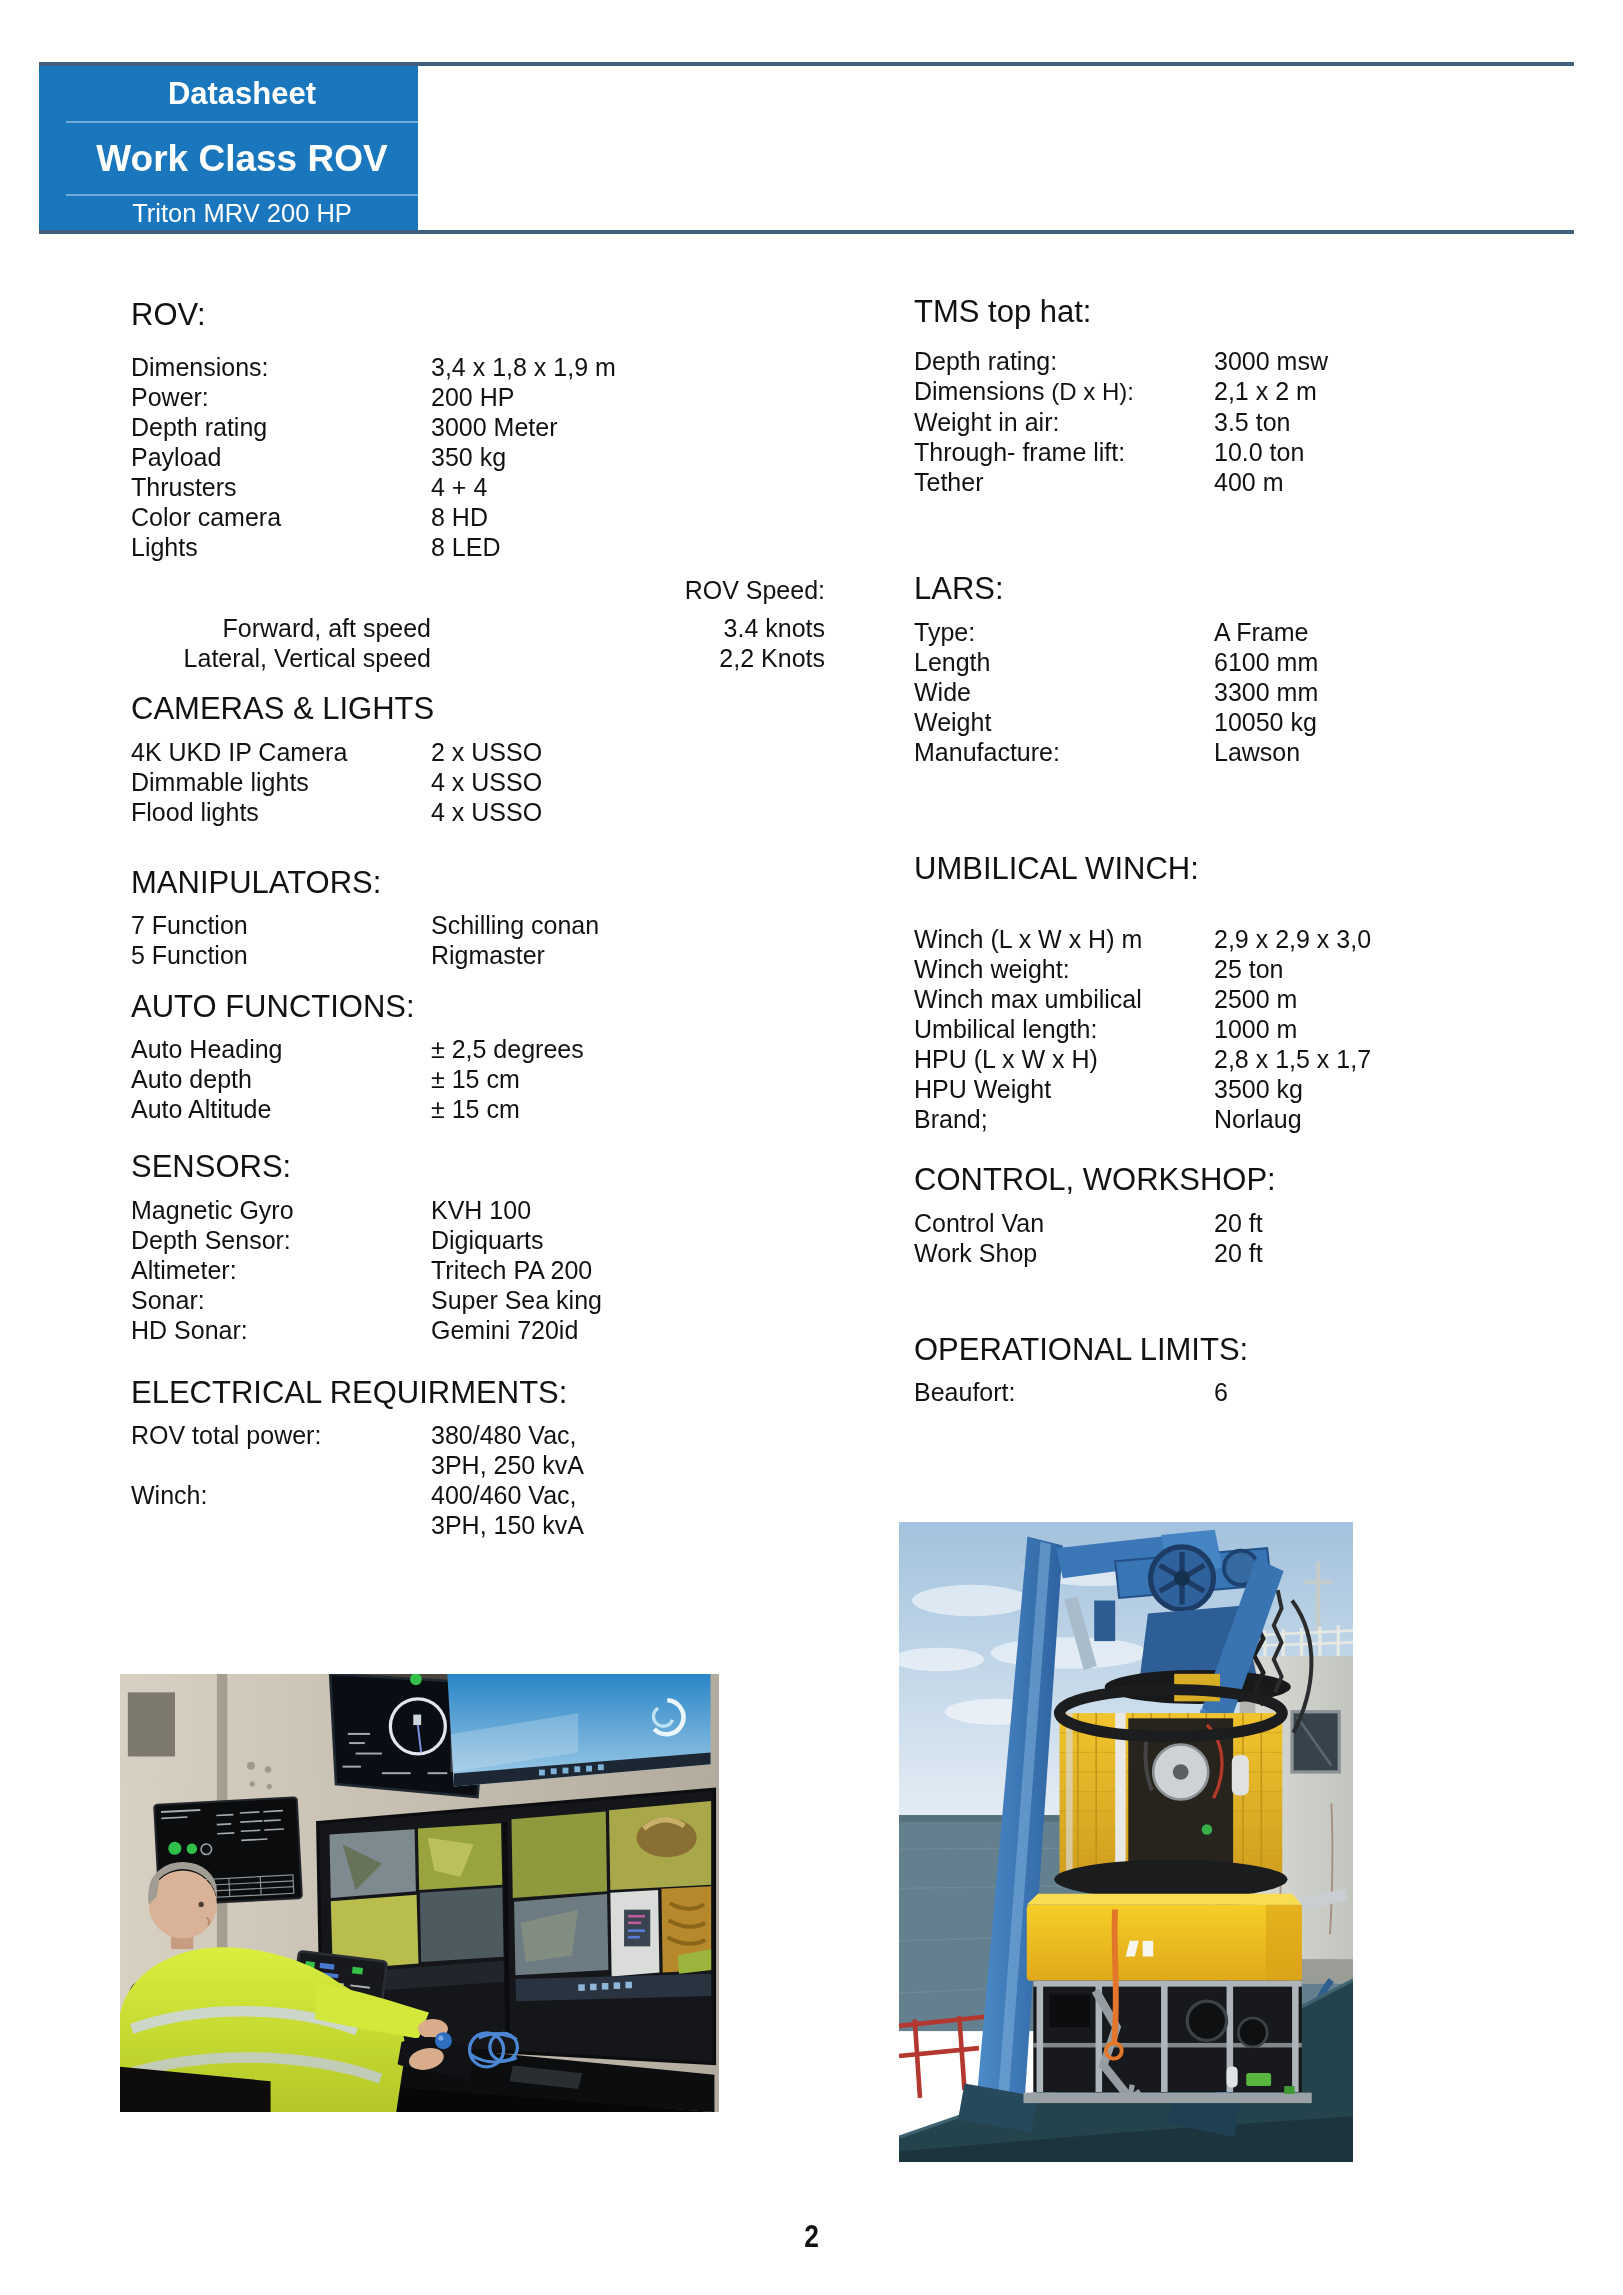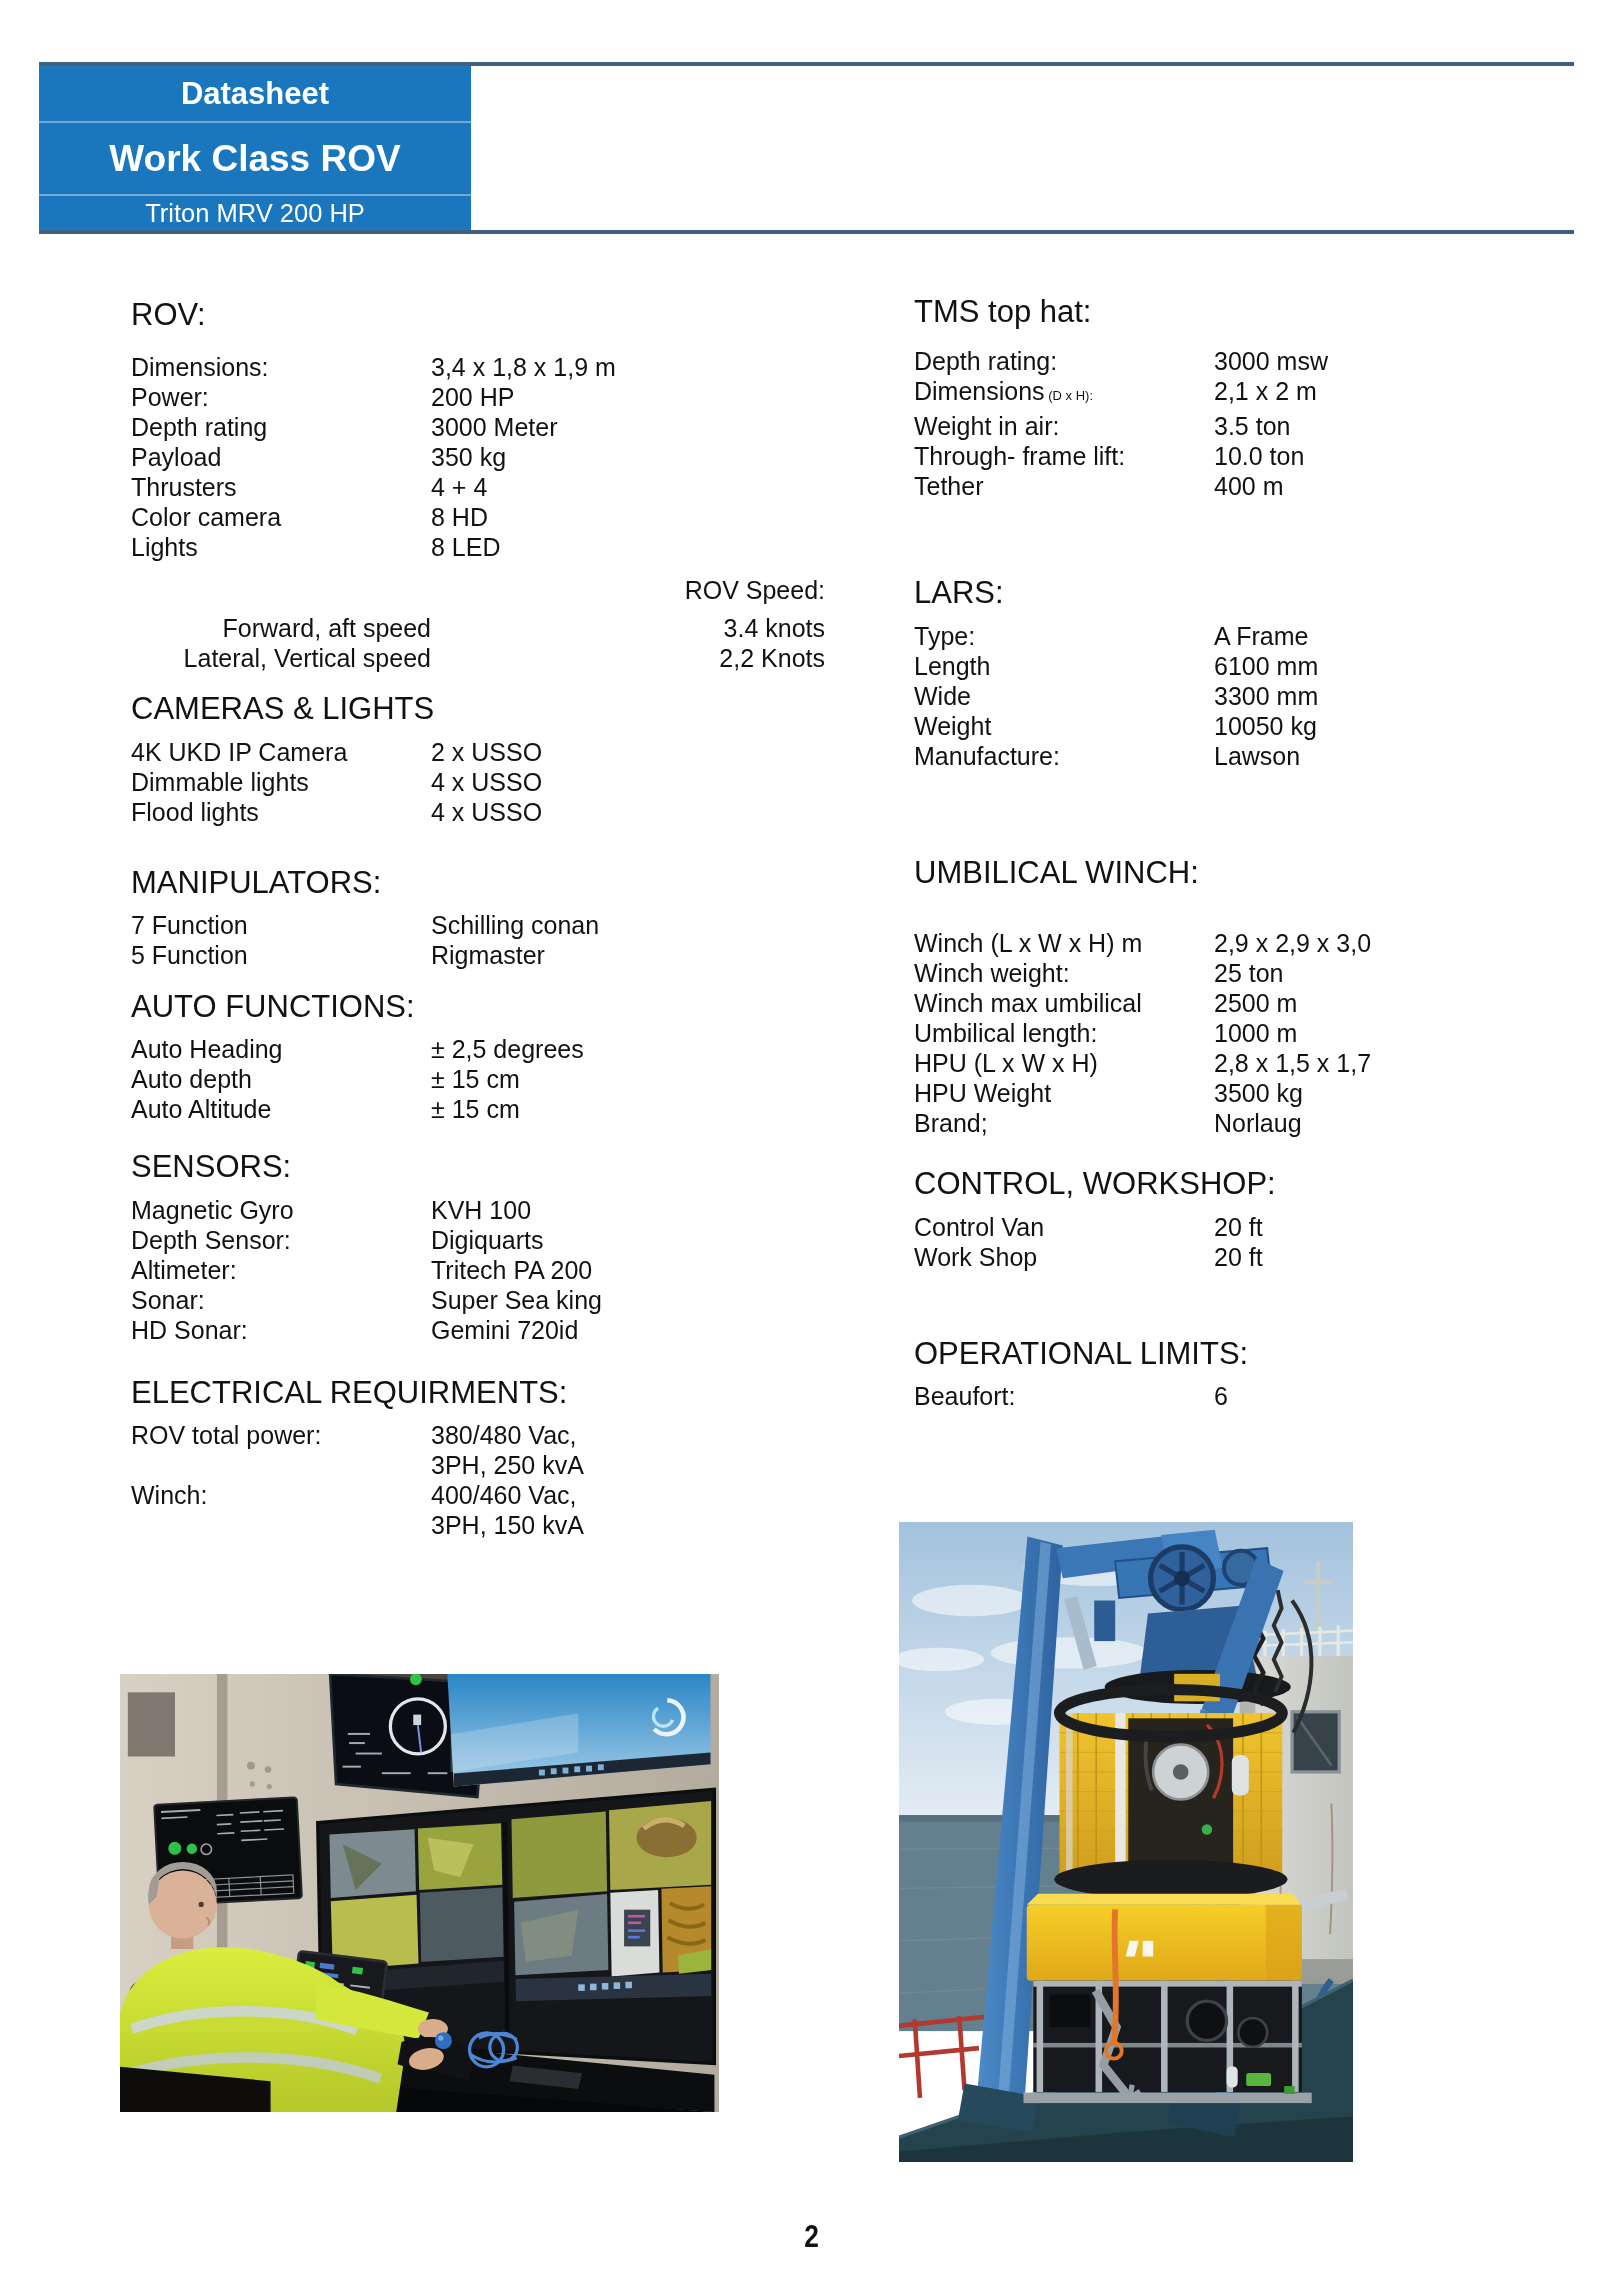--- a/index.html
+++ b/index.html
@@ -2,37 +2,37 @@
 <html style="font-size:10.5px"><head>
 <meta charset="utf-8">
 <style>
   html,body{margin:0;padding:0;background:#ffffff;}
   .page{position:relative;width:1623px;height:2295px;background:#ffffff;overflow:hidden;
         font-family:"Liberation Sans","DejaVu Sans",sans-serif;color:#121212;}
 
   
   .rule-top{position:absolute;left:39px;top:62px;width:1535px;height:3.9px;background:#41607e;}
   .rule-bottom{position:absolute;left:39px;top:230px;width:1535px;height:3.9px;background:#41607e;}
-  .header-box{position:absolute;left:39px;top:66px;width:432px;height:164px;background:#1b77bd;
-              display:flex;flex-direction:column;}
+  .header-box{position:absolute;left:39px;top:66px;width:352px;height:164px;background:#1b77bd;
+              display:flex;flex-direction:column;padding-left:27px;}
   .header-box .hrow{display:flex;align-items:center;justify-content:center;color:#ffffff;}
   .hrow1{height:55px;font-size:31px;font-weight:bold;}
   .hrow2{height:71px;border-top:2px solid rgba(255,255,255,.38);font-size:37px;font-weight:bold;}
   .hrow3{flex:1;border-top:2px solid rgba(255,255,255,.38);font-size:25.5px;}
 
   
   .col{position:absolute;}
   .col-left{left:131px;top:298px;width:694px;}
   .col-right{left:914px;top:295px;width:661px;}
   .spec-heading{font-size:31px;line-height:34px;}
   .spec-heading.small{font-size:25px;line-height:30px;}
   .spec-rows{margin-top:10.5px;}
   .spec-row{display:flex;font-size:25px;line-height:30px;}
   .spec-label{flex:0 0 300px;}
-  .spec-label-small{font-size:13px;}
+  .spec-label-small{font-size:24px;}
   .spec-value{flex:1;}
 
   .col-left  .spec-section:nth-of-type(1) .spec-rows{margin-top:19.6px;}
   .col-left  .spec-section:nth-of-type(2){margin-top:13px;text-align:right;}
   .col-left  .spec-section:nth-of-type(2) .spec-rows{margin-top:8px;}
   .col-left  .spec-section:nth-of-type(3){margin-top:19.6px;}
   .col-left  .spec-section:nth-of-type(4){margin-top:39px;}
   .col-left  .spec-section:nth-of-type(5){margin-top:19.6px;}
   .col-left  .spec-section:nth-of-type(6){margin-top:26px;}
   .col-left  .spec-section:nth-of-type(7){margin-top:31px;}

